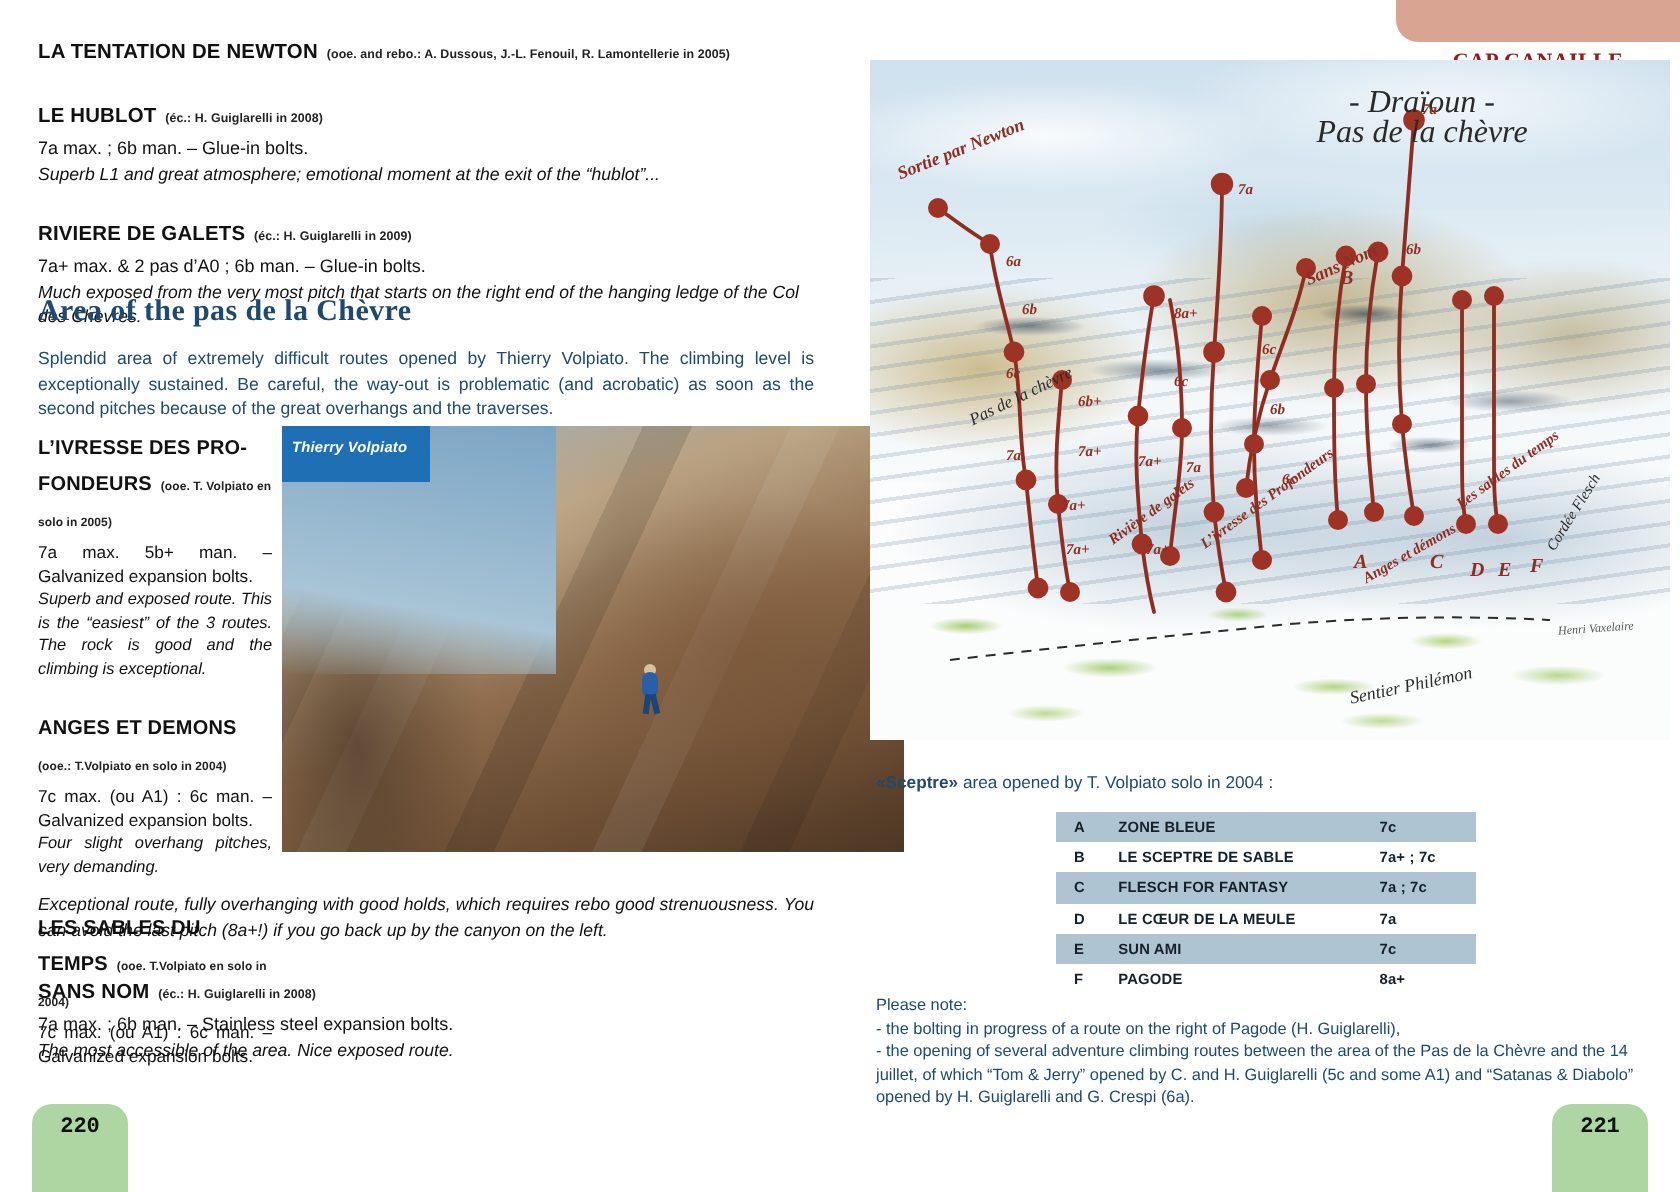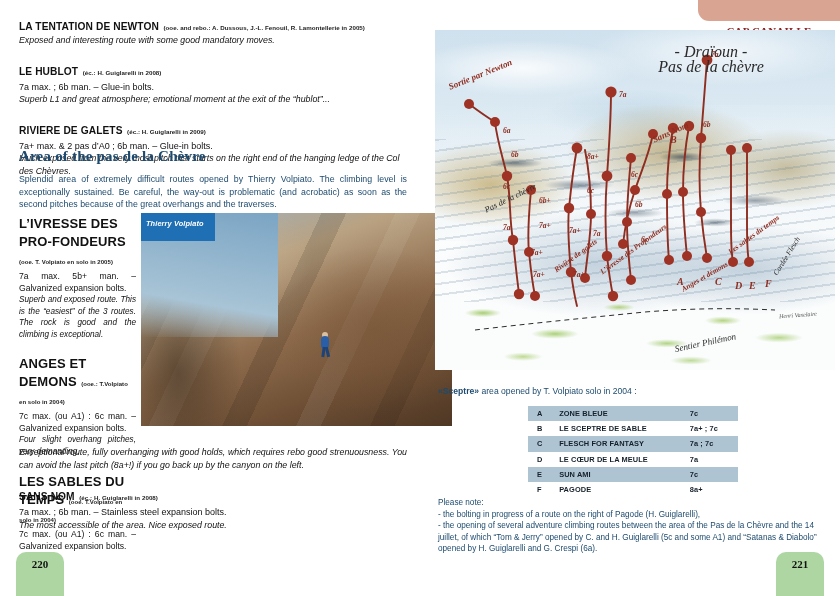--- a/index.html
+++ b/index.html
@@ -56,21 +56,21 @@
     right: 16px;
     border-top-left-radius: 10px;
     border-top-right-radius: 10px;
   }
   .page-tab .num {
     position: absolute;
     top: 6px;
     left: 0;
     right: 0;
     text-align: center;
-    font-family: Liberation Serif, serif;
+    font-family: Liberation Mono, monospace;
     font-weight: bold;
     font-size: 11px;
     color: #111;
   }
 
   
   .left-page {
     position: absolute;
     left: 0;
     top: 0;
@@ -128,21 +128,21 @@
   }
 
   
   .narrow-col {
     position: absolute;
     left: 19px;
     top: 214px;
     width: 117px;
   }
   .narrow-col .route-block { margin-bottom: 10px; }
-  .narrow-col .route-name { font-size: 13px; }
+  .narrow-col .route-name { font-size: 10px; }
   .narrow-col .route-grade { font-size: 8.6px; line-height: 12px; }
   .narrow-col .route-desc { font-size: 8.2px; line-height: 11.6px; }
   .narrow-col .route-open { font-size: 6px; }
   .justify { text-align: justify; }
 
   .photo {
     position: absolute;
     left: 141px;
     top: 213px;
     width: 311px;
@@ -386,21 +386,20 @@
     <span class="title">CAP CANAILLE</span>
   </div>
 
   <div class="left-page">
 
     <div class="l-col" style="top:16px;">
 
       <div class="route-block">
         <span class="route-name">LA TENTATION DE NEWTON</span>
         <span class="route-open">(ooe. and rebo.: A. Dussous, J.-L. Fenouil, R. Lamontellerie in 2005)</span>
-        <div class="route-desc">Exposed and interesting route with some good mandatory moves.</div>
       </div>
 
       <div class="route-block" style="margin-top:14px;">
         <span class="route-name">LE HUBLOT</span>
         <span class="route-open">(éc.: H. Guiglarelli in 2008)</span>
         <div class="route-grade">7a max. ; 6b man. – Glue-in bolts.</div>
         <div class="route-desc">Superb L1 and great atmosphere; emotional moment at the exit of the “hublot”...</div>
       </div>
 
       <div class="route-block" style="margin-top:14px;">

